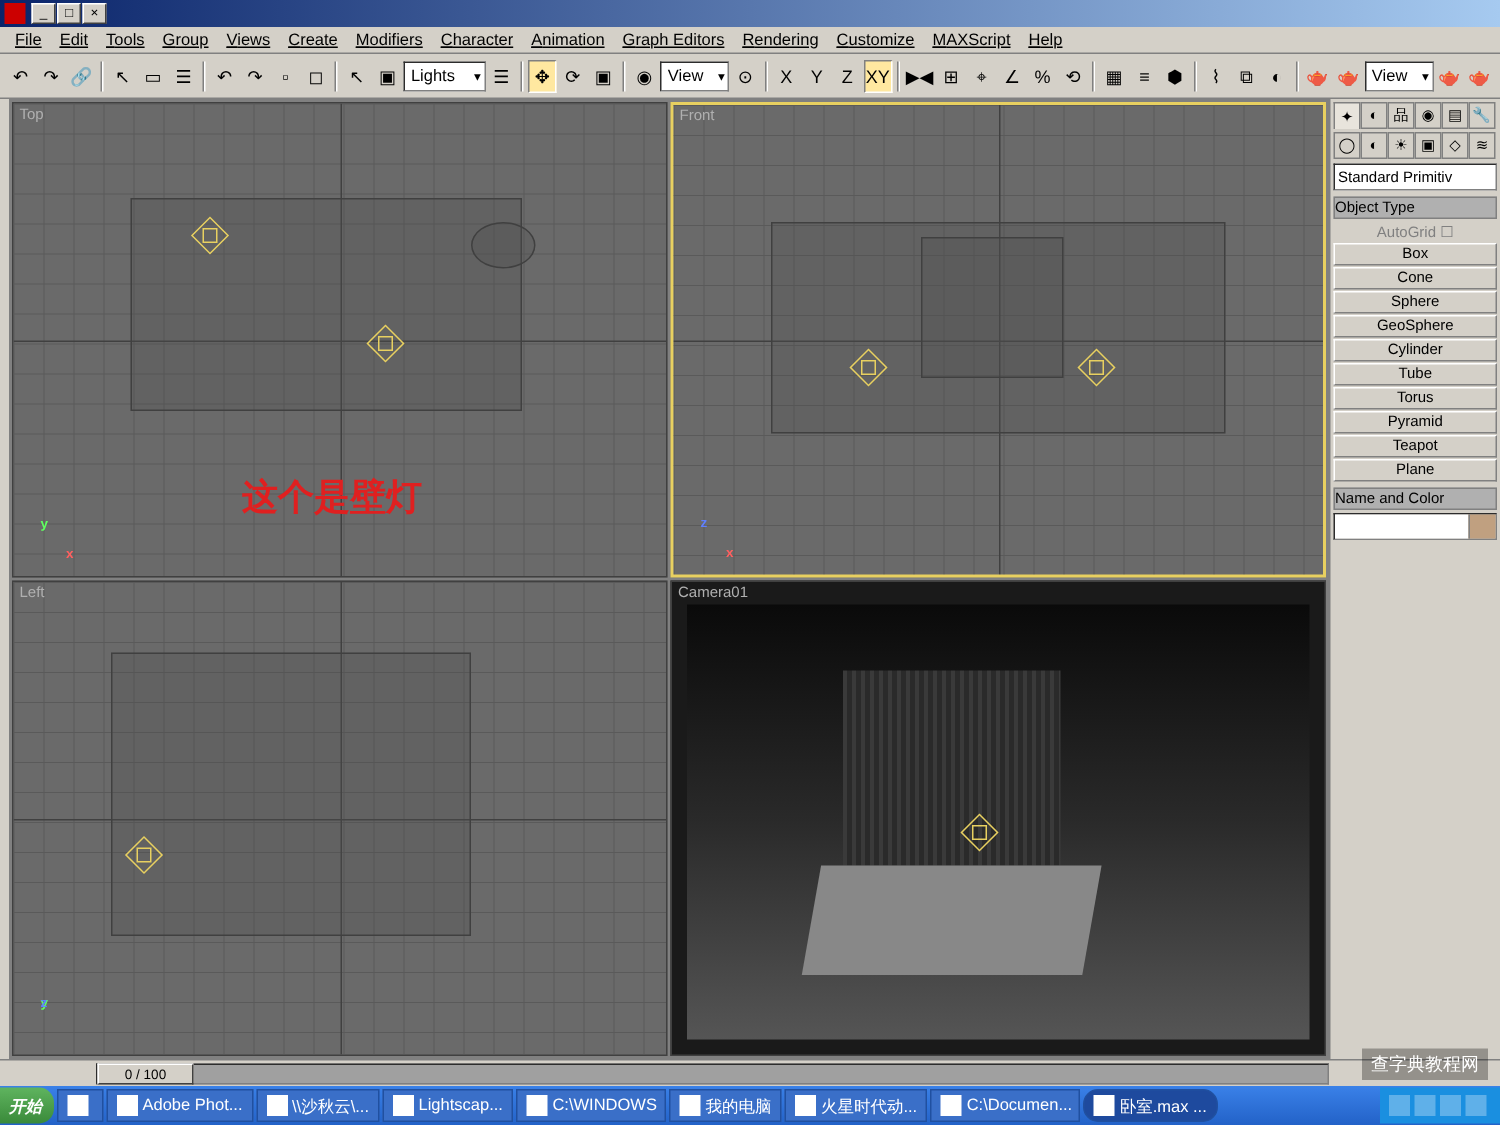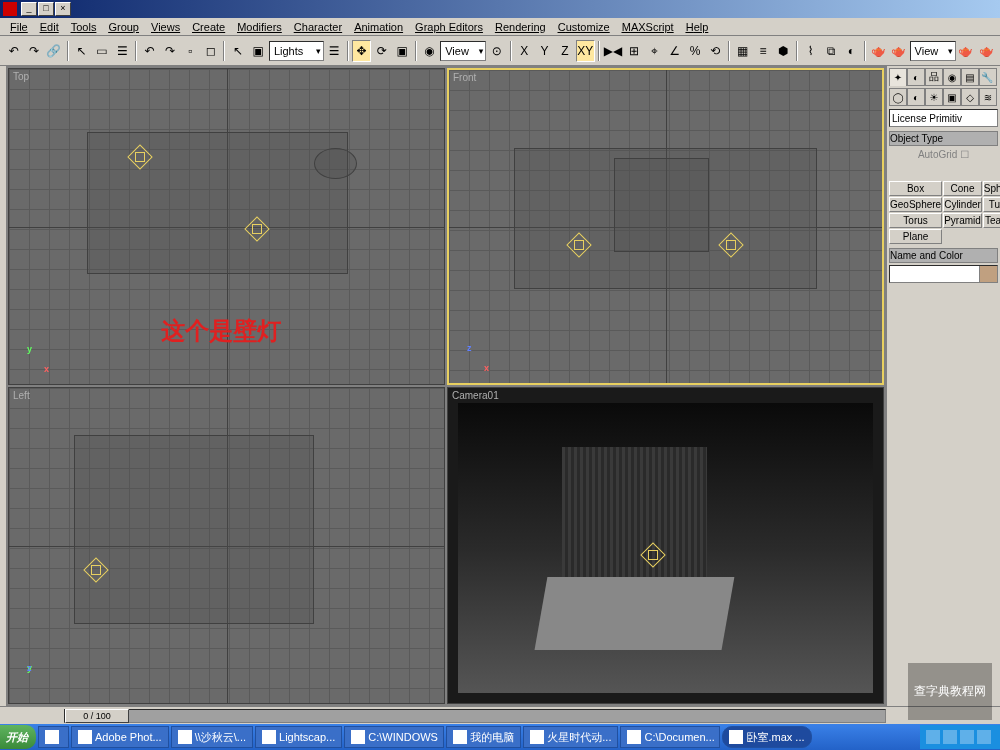--- a/index.html
+++ b/index.html
@@ -51,21 +51,21 @@
 
 .cmdpanel { width: 114px; background: #d4d0c8; border-left: 1px solid #808080; padding: 2px; overflow: hidden; }
 .cmdtabs { display: flex; gap: 0; margin-bottom: 2px; }
 .cmdtab { width: 18px; height: 18px; border: 1px solid #808080; background: #d4d0c8; display: flex; align-items: center; justify-content: center; font-size: 10px; }
 .cmdtab.active { background: #e8e4dc; border-bottom: none; }
 .cmdsubtabs { display: flex; gap: 0; margin-bottom: 3px; }
 .cmdsubtab { width: 18px; height: 18px; border: 1px solid #808080; background: #d4d0c8; font-size: 10px; display: flex; align-items: center; justify-content: center; }
 .cmddrop { width: 100%; height: 18px; background: #fff; border: 1px inset #808080; font-size: 10px; padding: 0 2px; display: flex; align-items: center; margin-bottom: 4px; }
 .rollout-hdr { background: #b0b0b0; border: 1px solid #808080; font-size: 10px; padding: 1px 0; margin-bottom: 2px; }
 .autogrid { font-size: 10px; text-align: center; color: #808080; padding: 1px 0; }
-.btngrid { display: grid; grid-template-columns: 1fr 1fr 1fr; gap: 1px; margin-bottom: 4px; margin-top: 20px; }
+.btngrid { display: grid; grid-template-columns: 1fr; gap: 1px; margin-bottom: 4px; }
 .objbtn { height: 15px; background: #d4d0c8; border: 1px solid #fff; border-right-color: #808080; border-bottom-color: #808080; font-size: 10px; text-align: center; line-height: 13px; }
 .colorswatch { width: 100%; height: 18px; border: 1px inset #808080; display: flex; }
 .colorswatch .nm { flex: 1; background: #fff; }
 .colorswatch .sw { width: 18px; background: #c0a080; border-left: 1px solid #808080; }
 
 
 .timeline { height: 18px; background: #d4d0c8; display: flex; align-items: center; border-top: 1px solid #808080; padding: 0 4px; }
 .timetrack { flex: 1; height: 14px; background: #a0a0a0; border: 1px inset #808080; margin-left: 60px; margin-right: 110px; position: relative; }
 .timetrack .slider { position: absolute; left: 0; top: -1px; width: 64px; height: 14px; background: #d4d0c8; border: 1px solid #fff; border-right-color: #404040; border-bottom-color: #404040; text-align: center; font-size: 9px; line-height: 12px; }
 
@@ -85,21 +85,21 @@
 .navbtns .tbtn { width: 18px; height: 18px; }
 
 
 .taskbar { position: absolute; bottom: 0; left: 0; right: 0; height: 26px; background: linear-gradient(#3a81e8, #2362c8); display: flex; align-items: center; }
 .startbtn { width: 36px; height: 24px; background: linear-gradient(#5fb45f, #3a8a3a); border-radius: 0 10px 10px 0; color: #fff; font-weight: bold; font-size: 11px; display: flex; align-items: center; padding-left: 6px; font-style: italic; }
 .taskitem { height: 22px; background: #3a6fc8; border: 1px solid #2050a0; margin-left: 2px; padding: 0 6px; display: flex; align-items: center; color: #fff; font-size: 10px; max-width: 100px; overflow: hidden; white-space: nowrap; }
 .taskitem .ico { width: 14px; height: 14px; background: #fff; margin-right: 3px; flex-shrink: 0; }
 .tray { margin-left: auto; background: #1a8fe0; height: 24px; display: flex; align-items: center; padding: 0 6px; color: #fff; font-size: 10px; gap: 3px; }
 .tray .ico { width: 14px; height: 14px; background: rgba(255,255,255,0.3); }
 
-.watermark { position: absolute; right: 8px; bottom: 30px; color: #fff; background: rgba(0,0,0,0.3); padding: 20px 6px; font-size: 12px; z-index: 50; }
+.watermark { position: absolute; right: 8px; bottom: 30px; color: #fff; background: rgba(0,0,0,0.3); padding: 2px 6px; font-size: 12px; z-index: 50; }
 </style>
 </head>
 <body>
 
 <div class="titlebar">
   <div class="icon"></div>
   <div class="winbtns">
     <div class="winbtn">_</div>
     <div class="winbtn">□</div>
     <div class="winbtn">×</div>
@@ -245,21 +245,21 @@
       <div class="cmdtab">🔧</div>
     </div>
     <div class="cmdsubtabs">
       <div class="cmdsubtab">◯</div>
       <div class="cmdsubtab">◐</div>
       <div class="cmdsubtab">☀</div>
       <div class="cmdsubtab">▣</div>
       <div class="cmdsubtab">◇</div>
       <div class="cmdsubtab">≋</div>
     </div>
-    <div class="cmddrop">License Primitiv</div>
+    <div class="cmddrop">Standard Primitiv</div>
     <div class="rollout-hdr">Object Type</div>
     <div class="autogrid">AutoGrid ☐</div>
     <div class="btngrid">
       <div class="objbtn">Box</div>
       <div class="objbtn">Cone</div>
       <div class="objbtn">Sphere</div>
       <div class="objbtn">GeoSphere</div>
       <div class="objbtn">Cylinder</div>
       <div class="objbtn">Tube</div>
       <div class="objbtn">Torus</div>

